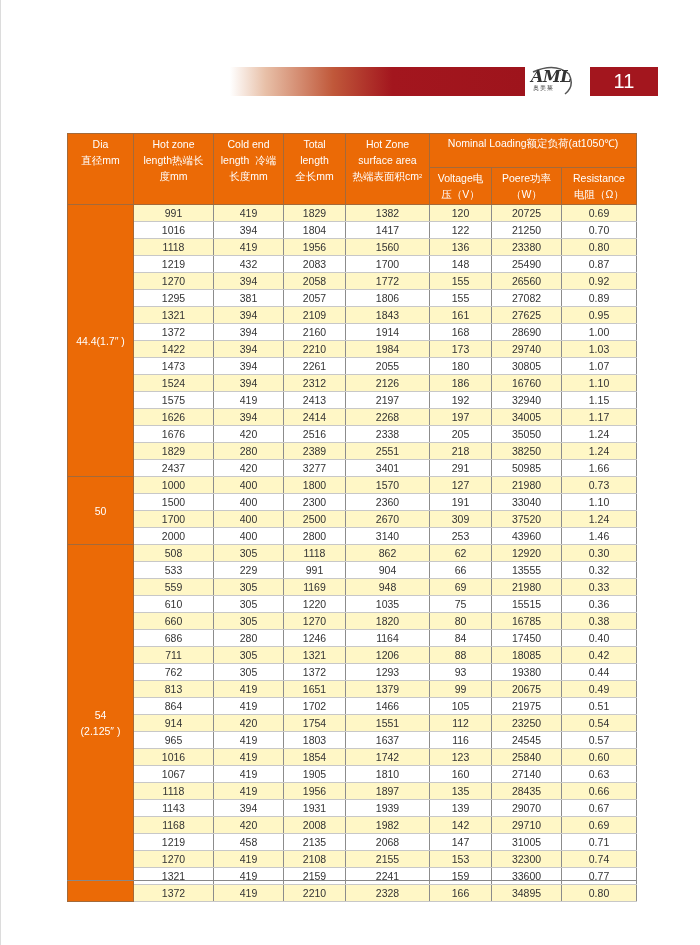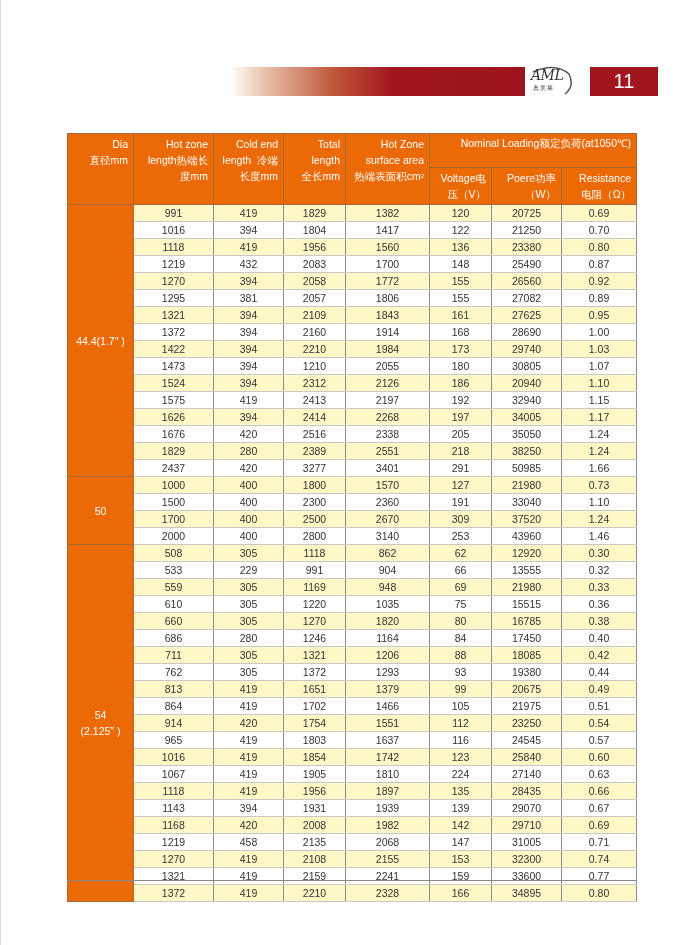--- a/index.html
+++ b/index.html
@@ -8,35 +8,35 @@
       font-family: "DejaVu Sans", "Liberation Sans", sans-serif;
     }
     .left-edge { position: absolute; left: 0; top: 0; width: 1px; height: 945px; background: #dcdcdc; }
     .band {
       position: absolute; left: 230px; top: 67px; width: 295px; height: 29px;
       background: linear-gradient(to right, #ffffff 0%, #e8c0a8 12%, #c0583a 35%, #a3161e 55%, #9e141c 100%);
     }
     .logo { position: absolute; left: 527px; top: 64px; width: 50px; height: 34px; }
     .logo .aml {
       position: absolute; left: 4px; top: 3px; font-family: "DejaVu Serif", "Liberation Serif", serif;
-      font-style: italic; font-weight: normal; font-size: 14px; color: #333;
+      font-style: italic; font-weight: bold; font-size: 16px; color: #333;
       letter-spacing: -0.5px;
     }
     .logo .cn { position: absolute; left: 6px; top: 20px; font-size: 6px; color: #444; letter-spacing: 1px; }
     .logo svg { position: absolute; left: 0; top: 0; }
     .page-num {
       position: absolute; left: 590px; top: 67px; width: 68px; height: 29px; background: #a3161e;
       color: #ffffff; font-family: "Liberation Sans", sans-serif; font-size: 20px; line-height: 29px; text-align: center;
     }
     table.spec {
       position: absolute; left: 67px; top: 133px; border-collapse: collapse; table-layout: fixed;
       width: 569px; font-family: "Liberation Sans", sans-serif;
     }
     table.spec th {
-      background: #eb6a06; color: #fff; font-weight: normal; font-size: 10.5px; text-align: right;
+      background: #eb6a06; color: #fff; font-weight: normal; font-size: 10.5px; text-align: center;
       vertical-align: top; padding: 2px 5px; border: 1px solid #a36a3a; line-height: 16px;
     }
     table.spec th.top2 { height: 15px; padding-top: 1px; padding-bottom: 16px; }
     table.spec td {
       font-size: 10.5px; color: #333; text-align: center; height: 16px; padding: 0;
       border-left: 1px solid #8c8c8c; border-right: 1px solid #8c8c8c; border-bottom: 1px solid #c8c8c8;
       line-height: 16px;
     }
     table.spec tr.alt td { background: #fff7c6; }
     table.spec tr.plain td { background: #ffffff; }
@@ -197,33 +197,33 @@
         <td>394</td>
         <td>2210</td>
         <td>1984</td>
         <td>173</td>
         <td>29740</td>
         <td>1.03</td>
       </tr>
       <tr class="plain">
         <td>1473</td>
         <td>394</td>
-        <td>1210</td>
+        <td>2261</td>
         <td>2055</td>
         <td>180</td>
         <td>30805</td>
         <td>1.07</td>
       </tr>
       <tr class="alt">
         <td>1524</td>
         <td>394</td>
         <td>2312</td>
         <td>2126</td>
         <td>186</td>
-        <td>20940</td>
+        <td>16760</td>
         <td>1.10</td>
       </tr>
       <tr class="plain">
         <td>1575</td>
         <td>419</td>
         <td>2413</td>
         <td>2197</td>
         <td>192</td>
         <td>32940</td>
         <td>1.15</td>
@@ -422,21 +422,21 @@
         <td>1742</td>
         <td>123</td>
         <td>25840</td>
         <td>0.60</td>
       </tr>
       <tr class="plain">
         <td>1067</td>
         <td>419</td>
         <td>1905</td>
         <td>1810</td>
-        <td>224</td>
+        <td>160</td>
         <td>27140</td>
         <td>0.63</td>
       </tr>
       <tr class="alt">
         <td>1118</td>
         <td>419</td>
         <td>1956</td>
         <td>1897</td>
         <td>135</td>
         <td>28435</td>

